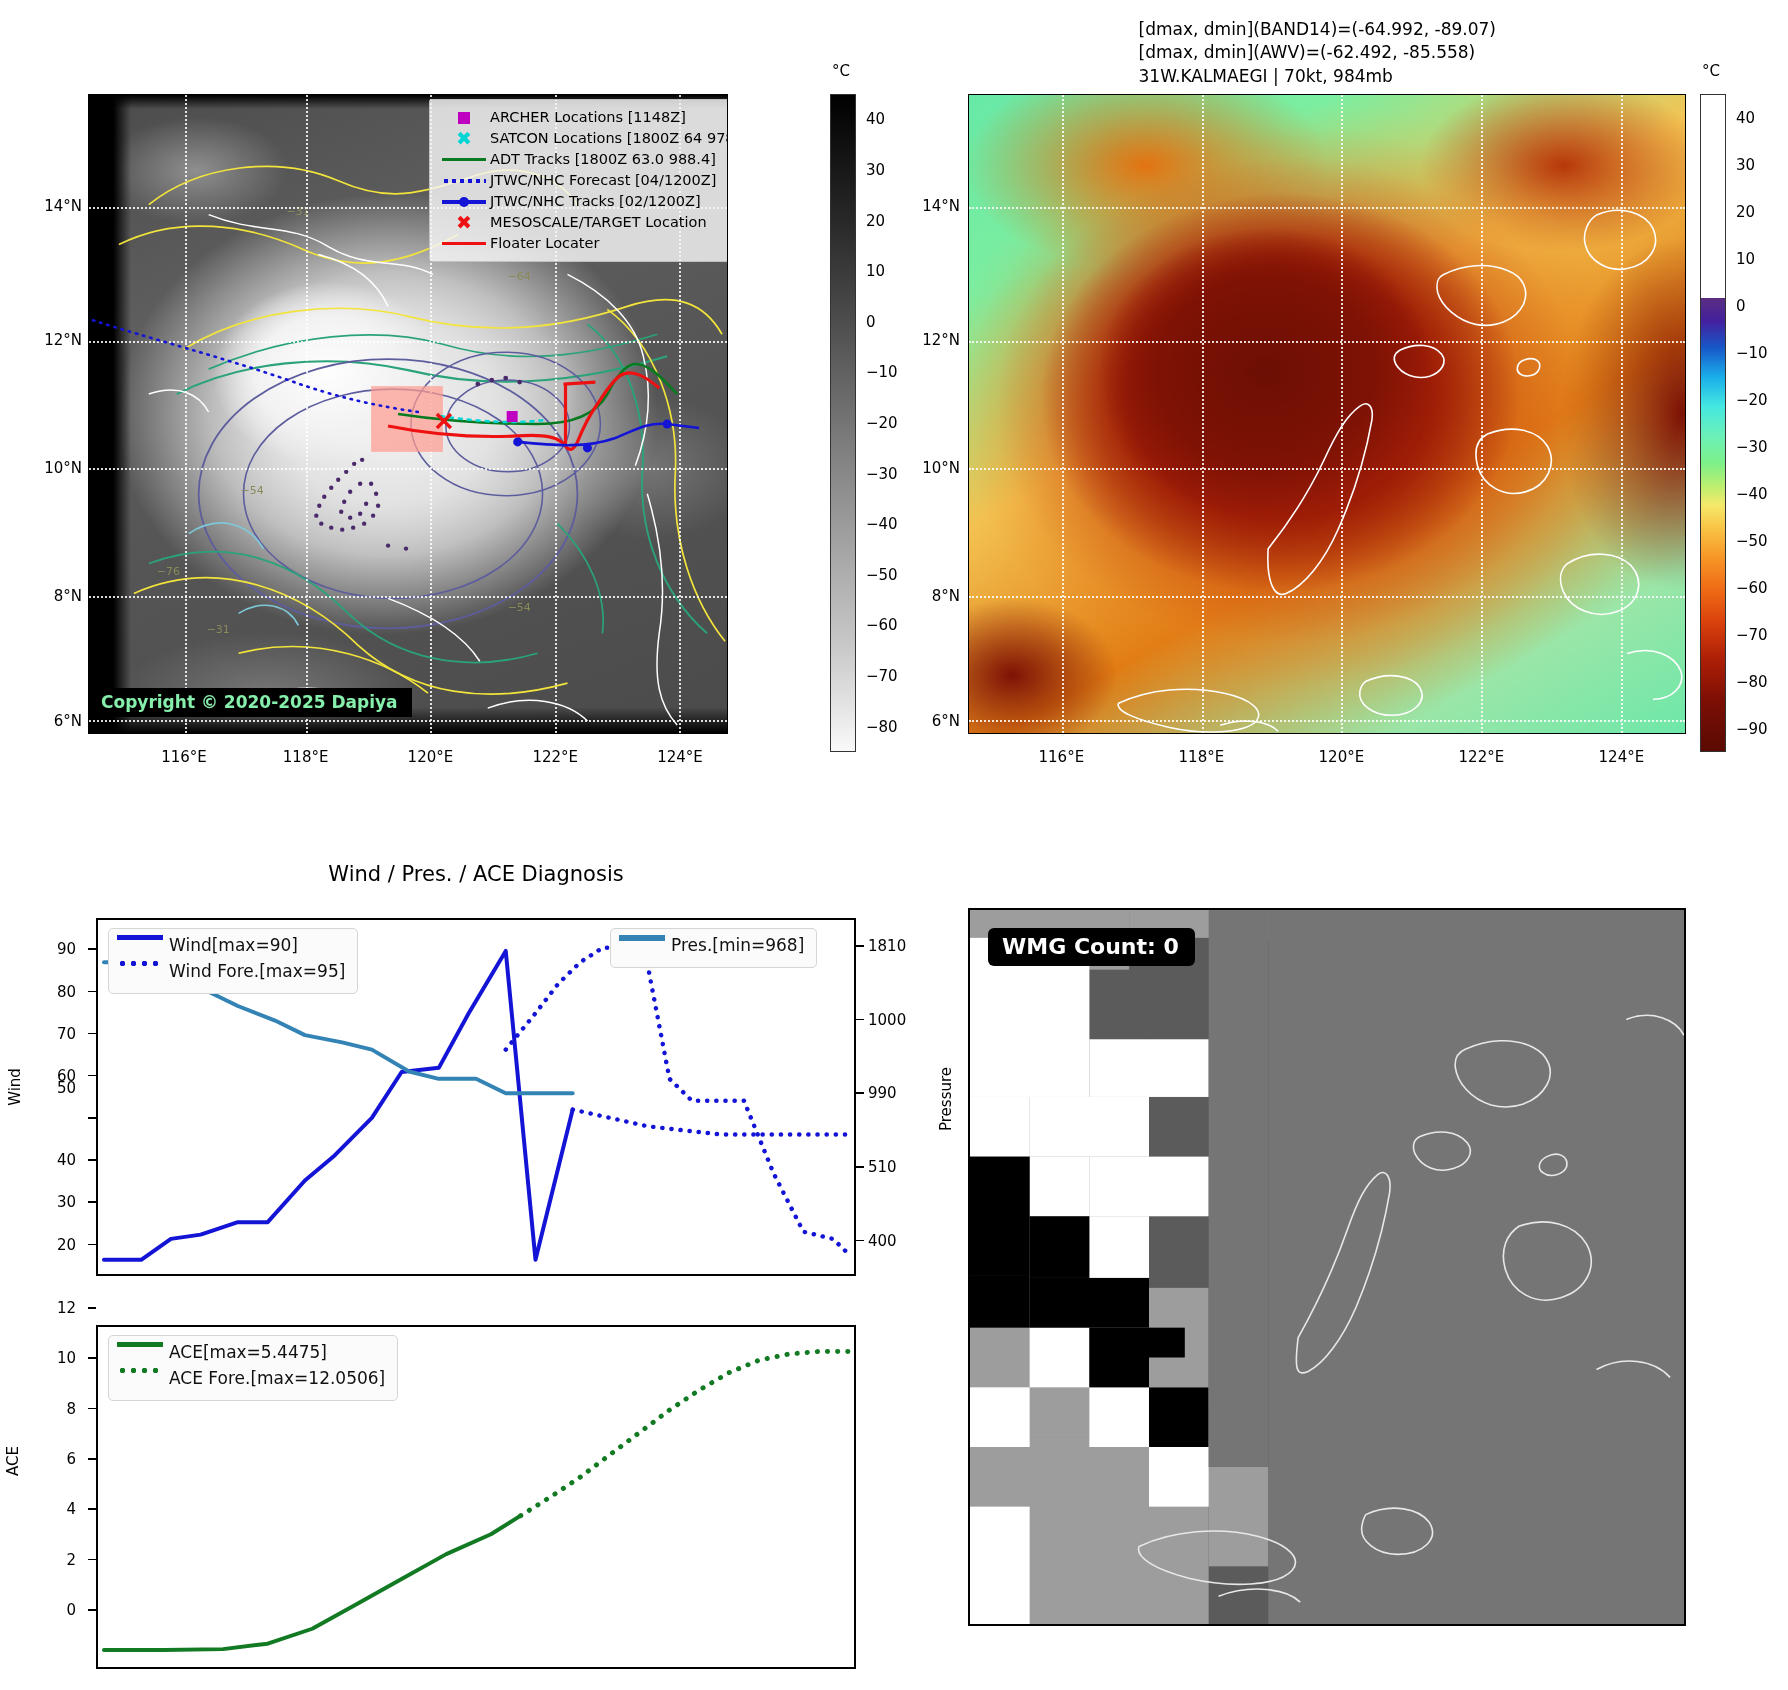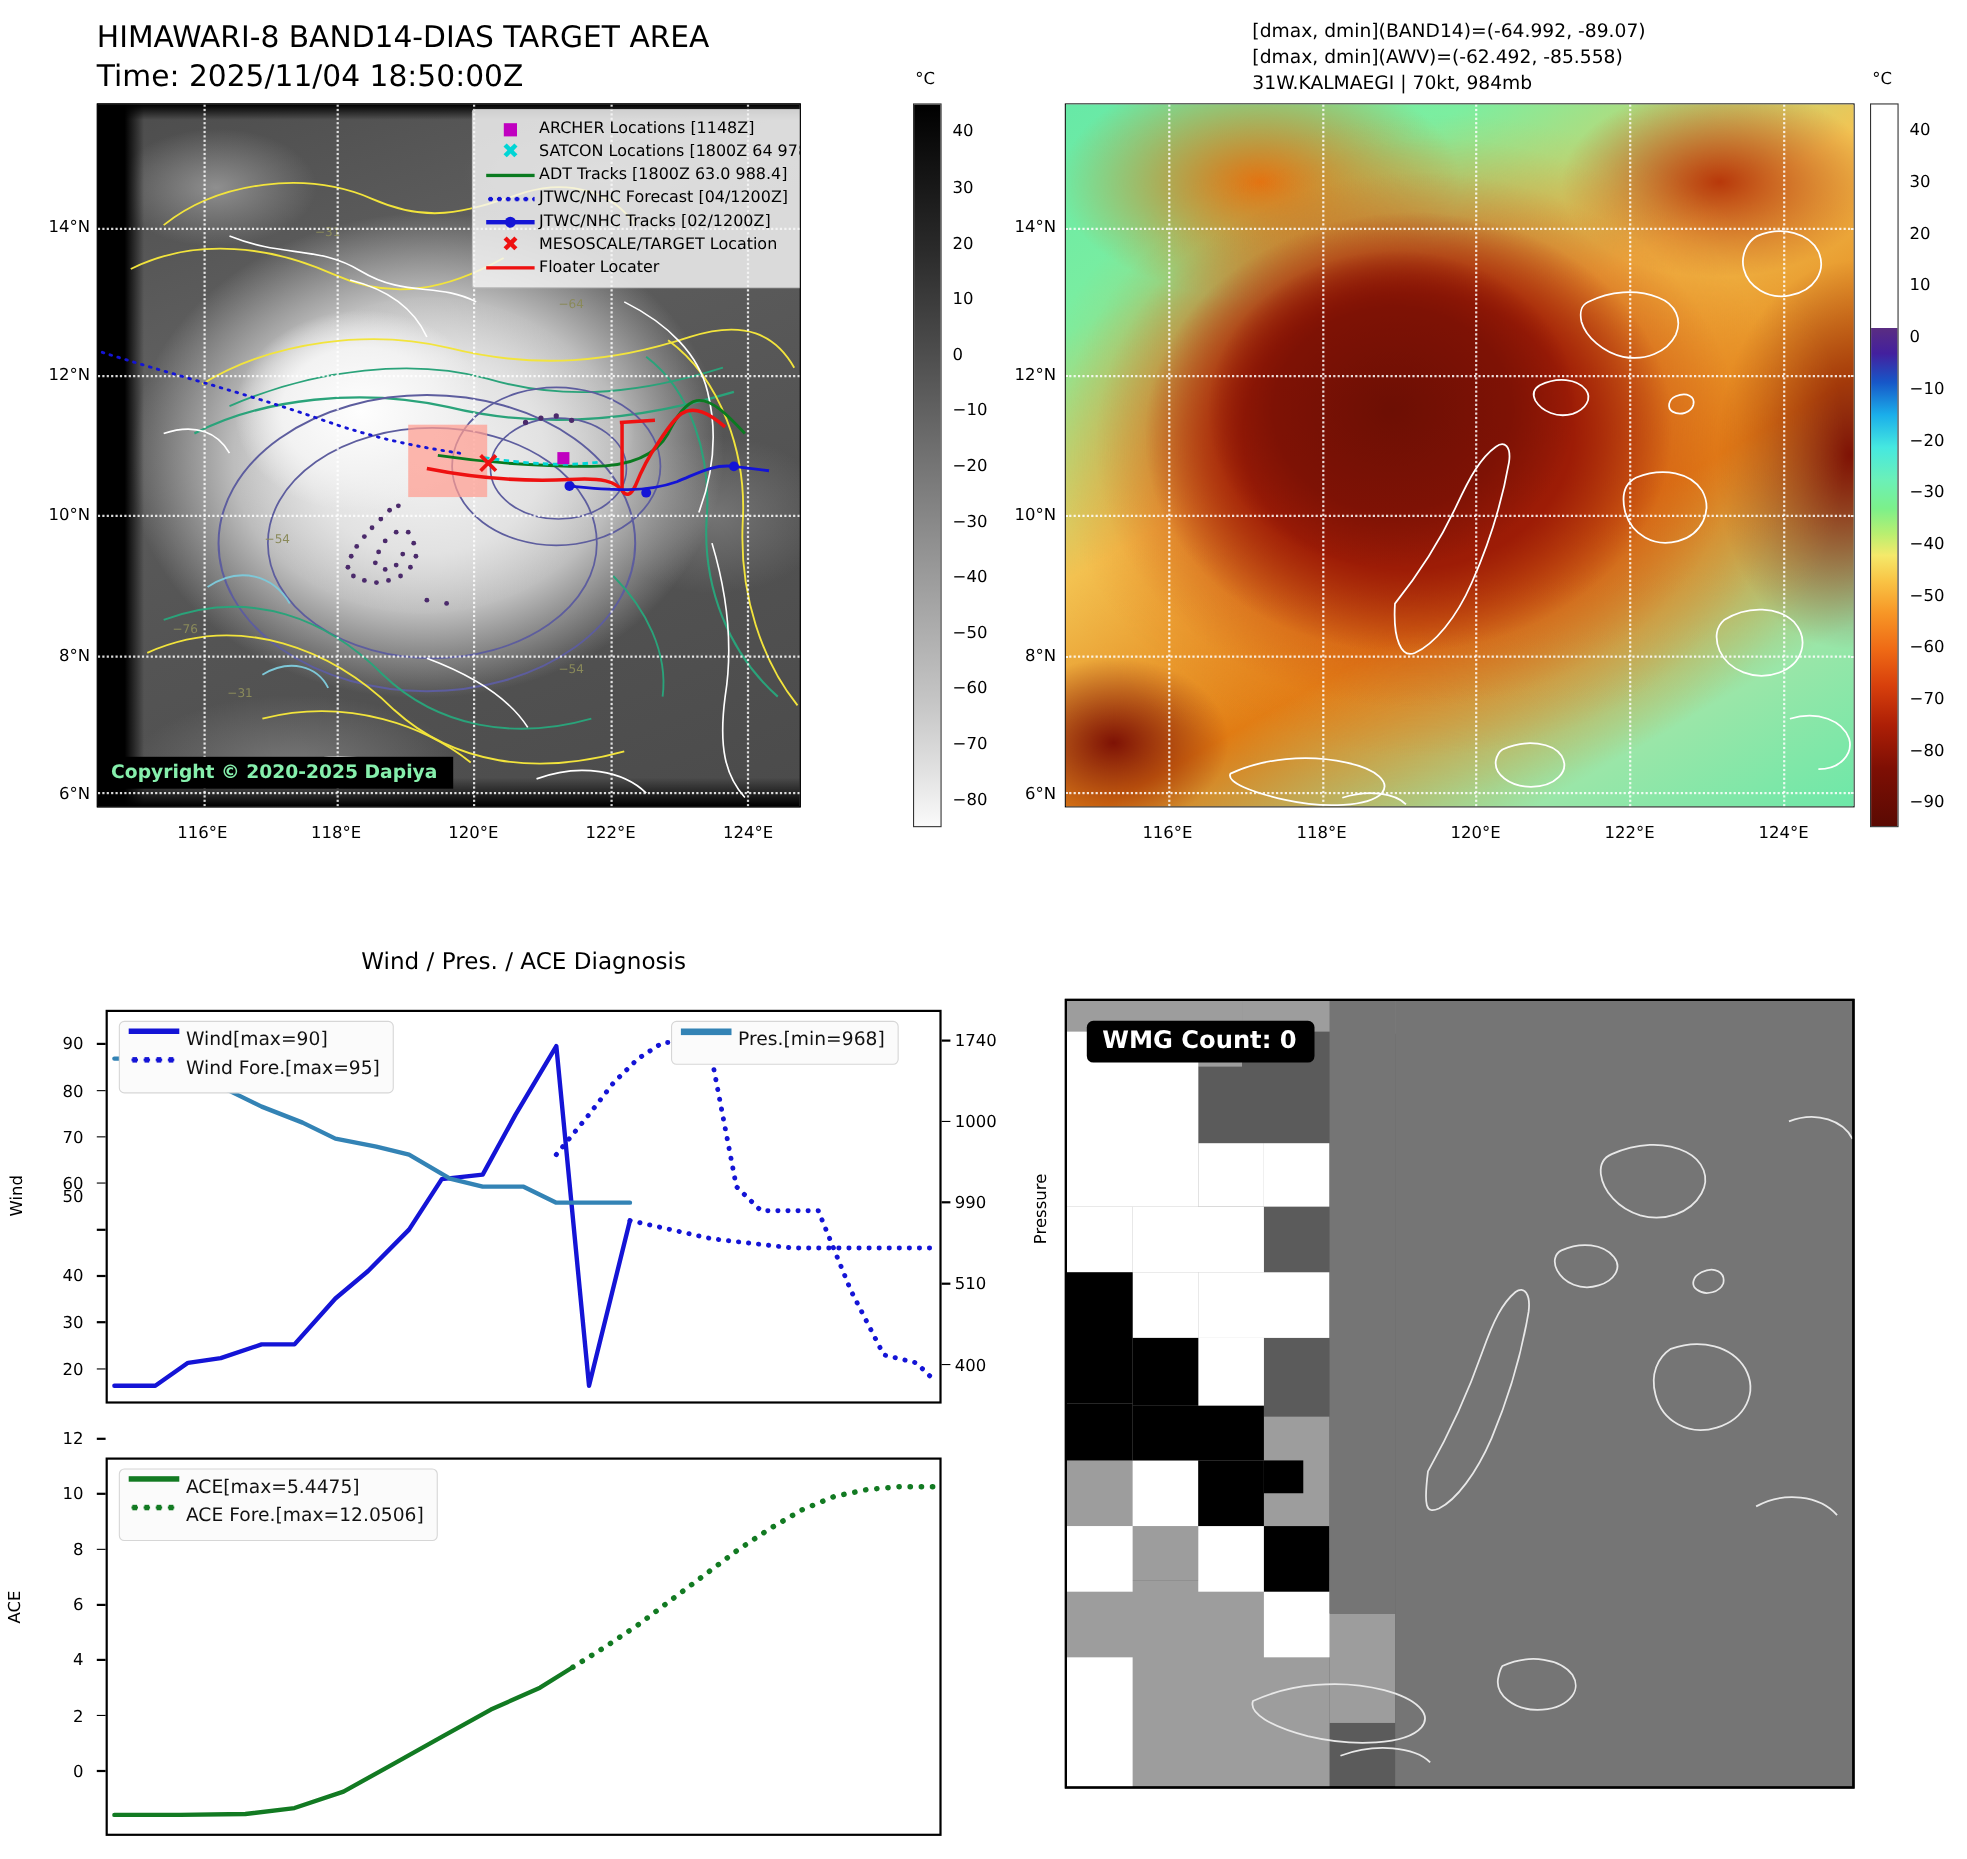--- a/index.html
+++ b/index.html
@@ -191,24 +191,20 @@
     background:#000; color:#fff; font-weight:bold; font-size:22px;
     padding: 6px 16px 7px 14px; border-radius: 6px;
     font-family:"DejaVu Sans", sans-serif; white-space:nowrap; z-index:6;
   }
 </style>
 </head>
 <body>
 
 <div id="root">
 
-  <div class="title-block">
-    <div class="title-line">HIMAWARI-8 BAND14-DIAS TARGET AREA</div>
-    <div class="title-line">Time: 2025/11/04 18:50:00Z</div>
-  </div>
 
   <div class="meta-block">
     <div class="meta-line">[dmax, dmin](BAND14)=(-64.992, -89.07)</div>
     <div class="meta-line">[dmax, dmin](AWV)=(-62.492, -85.558)</div>
     <div class="meta-line">31W.KALMAEGI | 70kt, 984mb</div>
   </div>
 
   <div class="panel" id="ir-panel">
     <div class="ir-canvas">
       <div class="ir-base"></div>
@@ -534,21 +530,21 @@
       <div class="ytick" style="left: 30px; width: 46px; top: 1052px; margin-top: 36px;">50</div>
       <div class="tick-mark" style="left: 88px; top: 1117.1px;"></div>
       <div class="ytick" style="left: 30px; width: 46px; top: 1160.29px;">40</div>
       <div class="tick-mark" style="left: 88px; top: 1159.29px;"></div>
       <div class="ytick" style="left: 30px; width: 46px; top: 1202.49px;">30</div>
       <div class="tick-mark" style="left: 88px; top: 1201.49px;"></div>
       <div class="ytick" style="left: 30px; width: 46px; top: 1244.68px;">20</div>
       <div class="tick-mark" style="left: 88px; top: 1243.68px;"></div>
     </div>
   <div id="pres-yticks">
-      <div class="ytick" style="left: 868px; width: 46px; text-align: left; top: 946.085px;">1740</div>
+      <div class="ytick" style="left: 868px; width: 46px; text-align: left; top: 946.085px;">1810</div>
       <div class="tick-mark" style="left: 856px; top: 945.085px;"></div>
       <div class="ytick" style="left: 868px; width: 46px; text-align: left; top: 1019.7px;">1000</div>
       <div class="tick-mark" style="left: 856px; top: 1018.7px;"></div>
       <div class="ytick" style="left: 868px; width: 46px; text-align: left; top: 1093.32px;">990</div>
       <div class="tick-mark" style="left: 856px; top: 1092.32px;"></div>
       <div class="ytick" style="left: 868px; width: 46px; text-align: left; top: 1166.94px;">510</div>
       <div class="tick-mark" style="left: 856px; top: 1165.94px;"></div>
       <div class="ytick" style="left: 868px; width: 46px; text-align: left; top: 1240.55px;">400</div>
       <div class="tick-mark" style="left: 856px; top: 1239.55px;"></div>
     </div>

